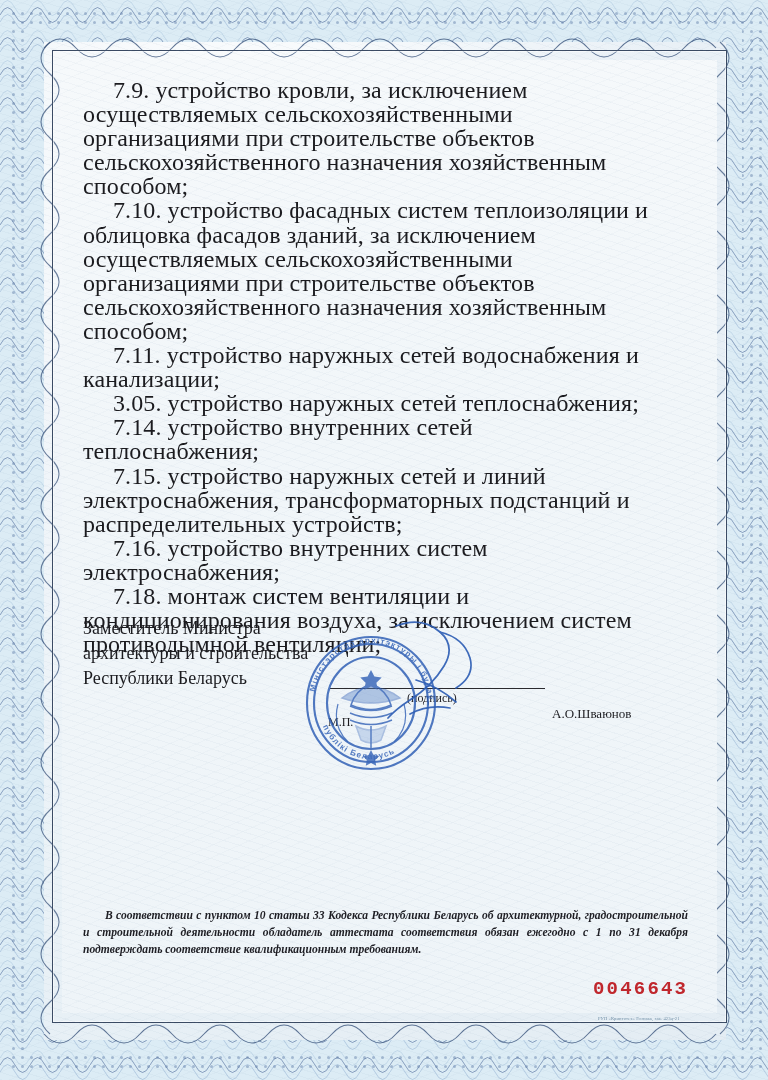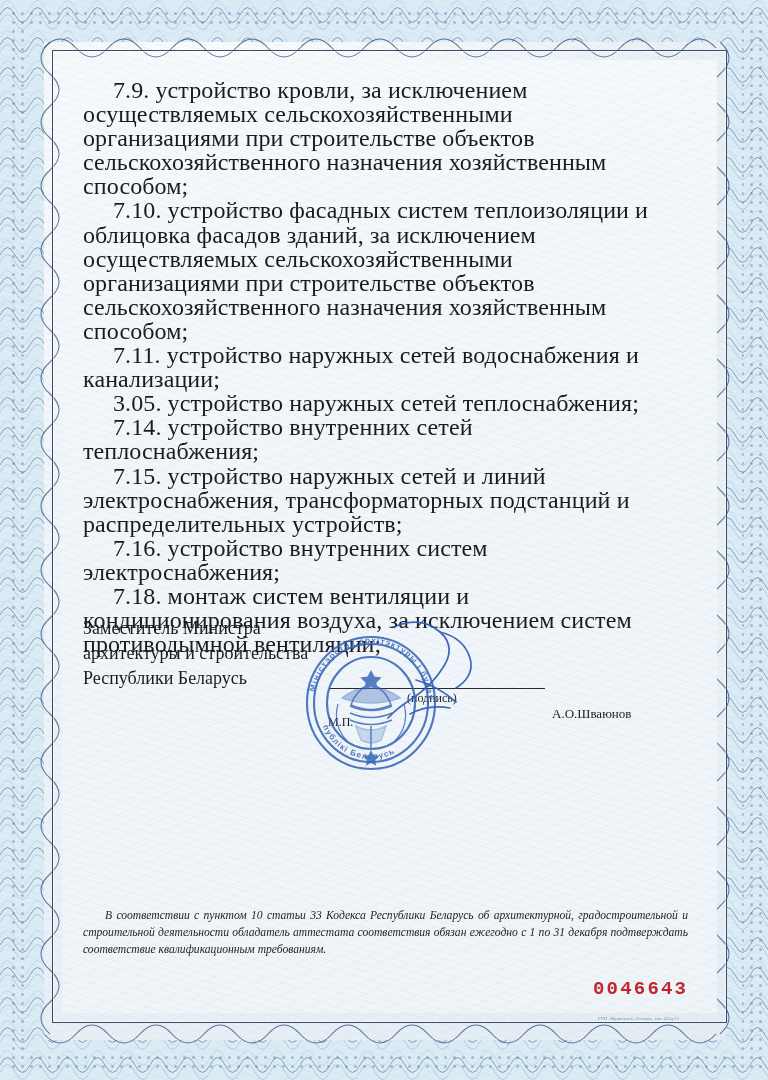--- a/index.html
+++ b/index.html
@@ -88,21 +88,21 @@
   .seal svg{display:block;}
   .signature-ink{
     position:absolute;left:380px;top:618px;width:120px;height:140px;z-index:7;
     pointer-events:none;
   }
 
   
   .footer-note{
     position:absolute;left:83px;top:908px;width:605px;z-index:5;
     font-size:11.6px;line-height:16.8px;font-style:italic;color:#1e1e24;
-    text-align:justify;text-indent:22px;
+    text-align:justify;text-indent:22px;font-weight:bold;
   }
   .serial{
     position:absolute;left:593px;top:978px;z-index:6;
     font-family:"Liberation Mono", monospace;
     font-size:19px;letter-spacing:2.2px;color:#c0272d;font-weight:700;
   }
   .imprint{
     position:absolute;left:598px;top:1016px;z-index:6;
     font-size:4.6px;color:#5d7f99;letter-spacing:.1px;white-space:nowrap;
     opacity:.85;

